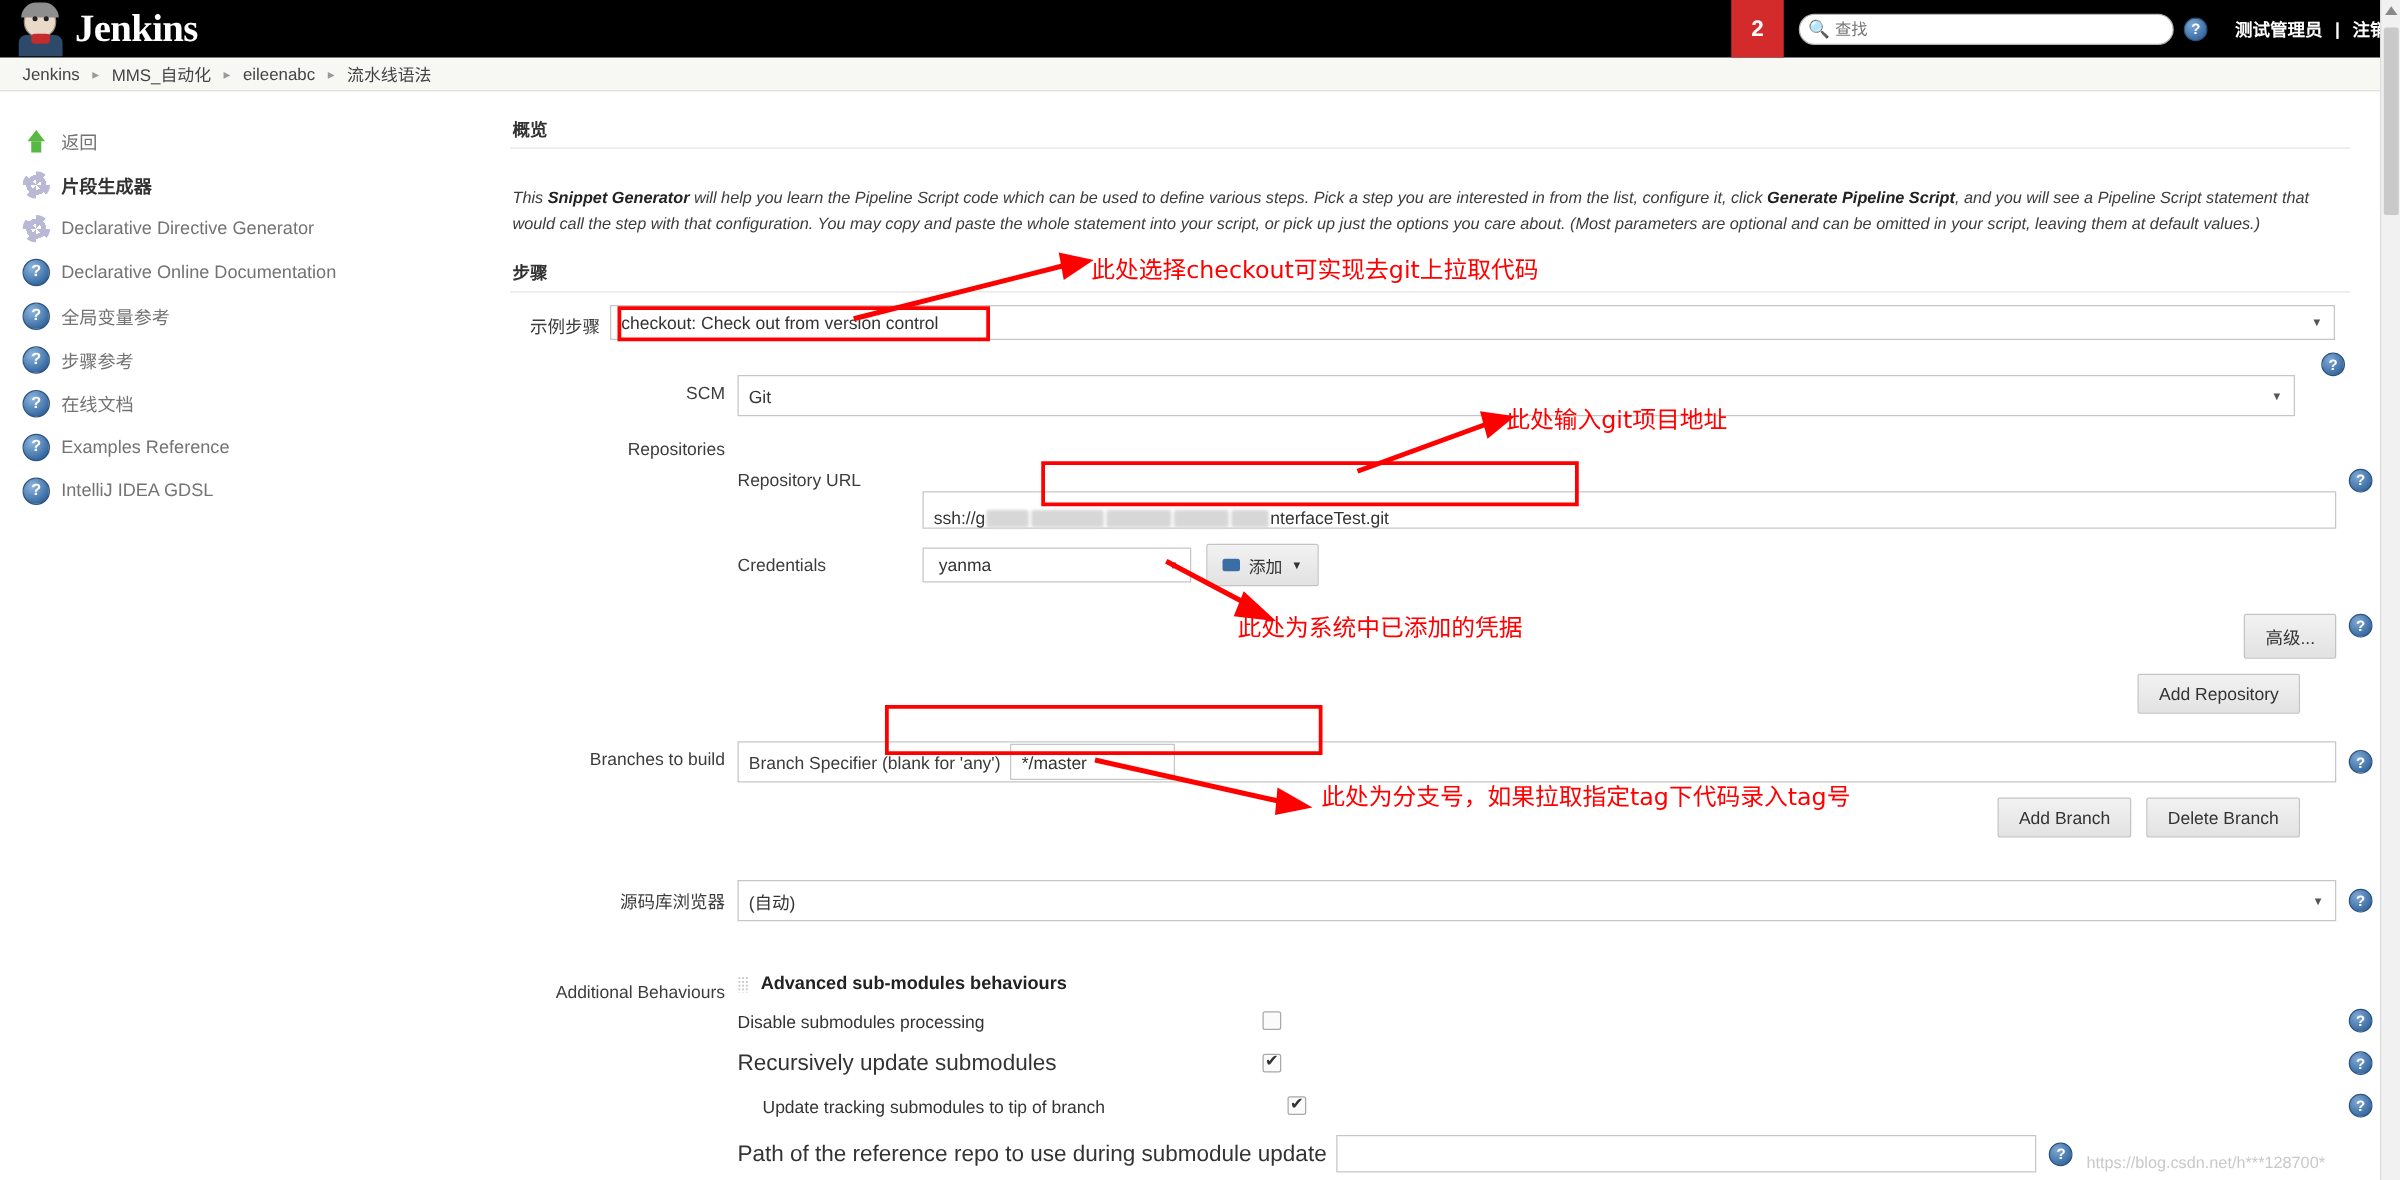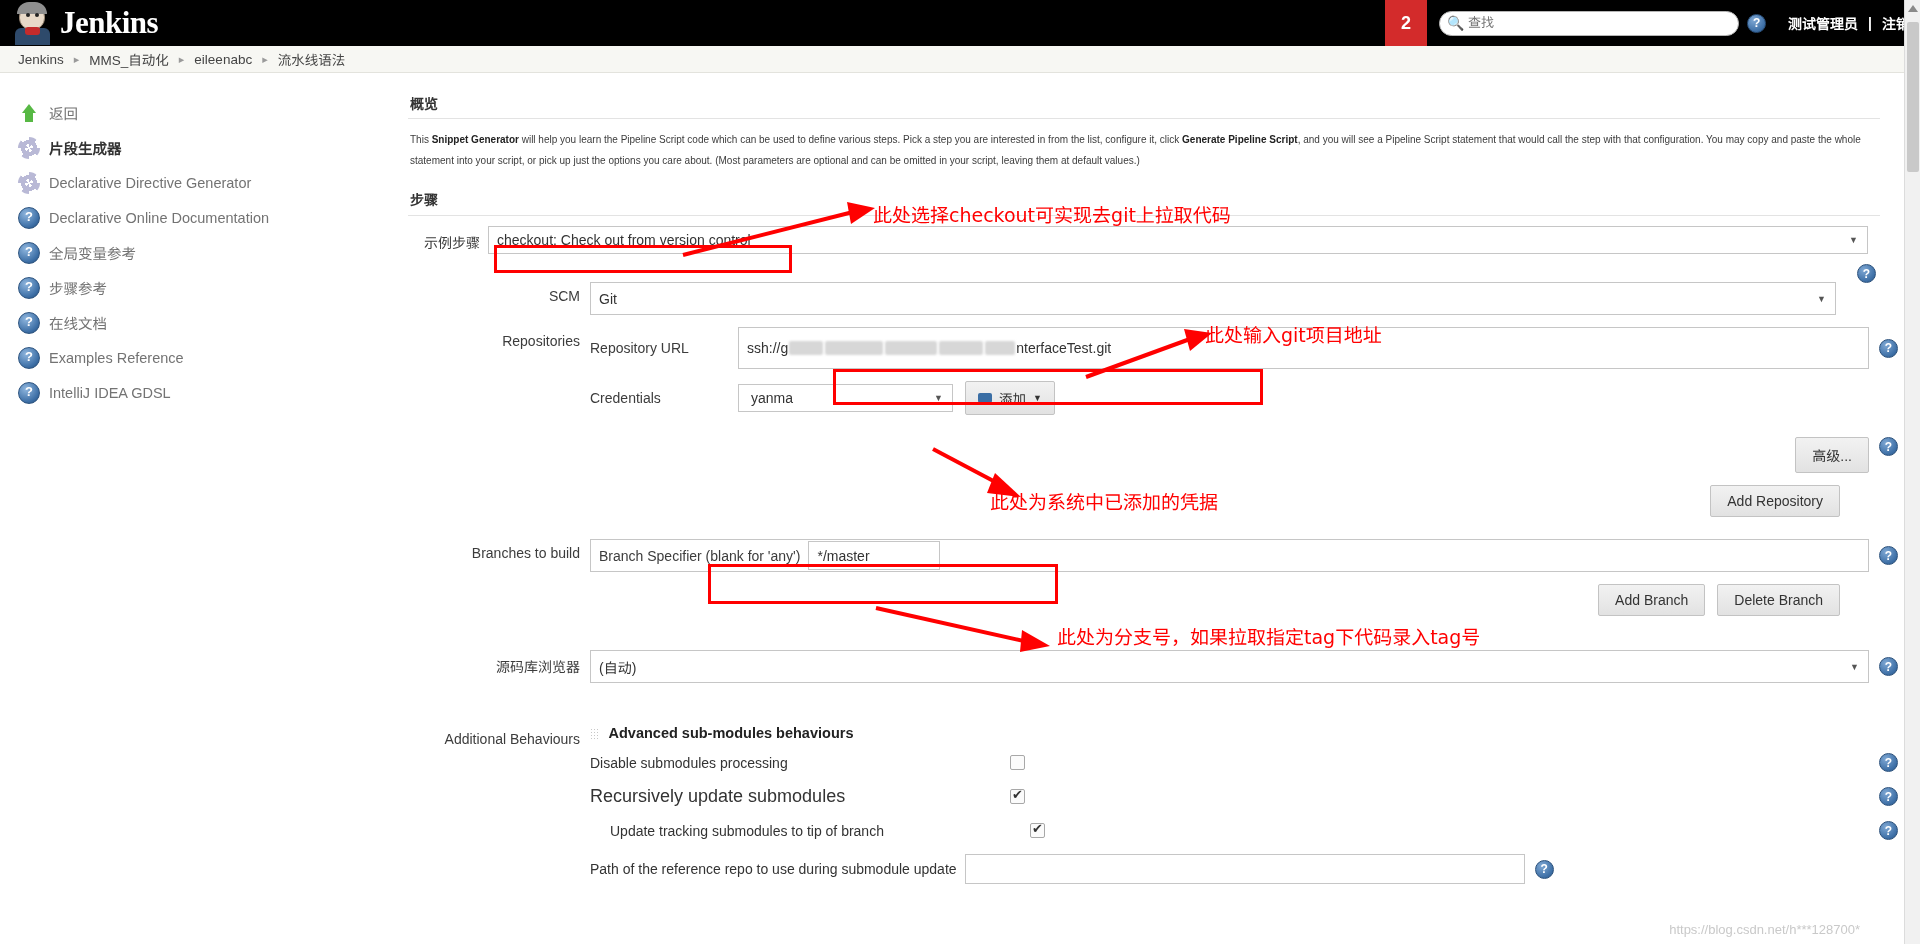--- a/index.html
+++ b/index.html
@@ -93,21 +93,21 @@
   .search-box {
     width: 300px;
     height: 25px;
     border-radius: 13px;
     border: 1px solid #b5b5b5;
     background: #fff;
     padding-left: 28px;
     font-size: 13px;
     color: #777;
     outline: none;
-    font-family: Liberation Serif, serif;
+    font-family: Liberation Sans, sans-serif;
   }
   .search-icon-glyph {
     position: absolute;
     left: 8px; top: 4px;
     font-size: 14px;
     color: #5a82b5;
     pointer-events: none;
   }
   .help-dot {
     width: 19px; height: 19px;
@@ -220,24 +220,25 @@
   }
   .section-title {
     font-size: 14px;
     font-weight: bold;
     color: #333;
     margin: 0 0 5px 10px;
   }
   .hr { height: 1px; background: #e3e3e3; margin: 0 40px 0 8px; }
 
   .intro {
-    font-size: 10px;
+    font-size: 13px;
     line-height: 21px;
     color: #3c3c3c;
-    margin: 10px 50px 0 10px;
+    margin: 28px 50px 0 10px;
+    font-style: italic;
   }
   .intro b { font-weight: bold; color: #222; }
 
   .steps-title {
     font-size: 14px;
     font-weight: bold;
     color: #333;
     margin: 18px 0 6px 10px;
   }
 
@@ -501,21 +502,21 @@
       </div>
     </div>
 
     <div class="row" style="margin-top:12px;">
       <div class="lbl" style="width:180px;">Repositories</div>
       <div style="flex:1 1 auto; margin-left:10px; margin-right:22px;">
 
         <div class="hbox">
           <div class="lbl" style="width:148px; padding-top:0; text-align:left;">Repository URL</div>
           <div style="flex:1 1 auto; position:relative;">
-            <div class="txt-input" style="display:flex; align-items:center; height:42px;">
+            <div class="txt-input" style="display:flex; align-items:flex-end; height:30px;margin-top:48px;">
               <span>ssh://g</span>
               <span class="blur-chunk" style="width:34px;"></span>
               <span class="blur-chunk" style="width:58px;"></span>
               <span class="blur-chunk" style="width:52px;"></span>
               <span class="blur-chunk" style="width:44px;"></span>
               <span class="blur-chunk" style="width:30px;"></span>
               <span>nterfaceTest.git</span>
             </div>
           </div>
           <span class="help-dot" style="margin-left:10px;">?</span>
@@ -593,21 +594,21 @@
           <span style="flex:1 1 auto;"></span>
           <span class="help-dot">?</span>
         </div>
         <div class="hbox" style="margin-bottom:14px;margin-left:20px;">
           <span style="width:420px; font-size:14px;">Update tracking submodules to tip of branch</span>
           <span class="checkmark checked"></span>
           <span style="flex:1 1 auto;"></span>
           <span class="help-dot">?</span>
         </div>
         <div class="hbox">
-          <span style="font-size:14px; white-space:nowrap;text-align:center;">Path of the reference repo to use during submodule update</span>
+          <span style="font-size:18px; white-space:nowrap;text-align:center;">Path of the reference repo to use during submodule update</span>
           <input class="txt-input" style="margin-left: 8px; width: 560px; height: 30px;" value="">
           <span class="help-dot" style="margin-left:10px;">?</span>
         </div>
       </div>
     </div>
 
     <div class="watermark">https://blog.csdn.net/h***128700*</div>
   </div>
 
   <div class="scroll-track">

